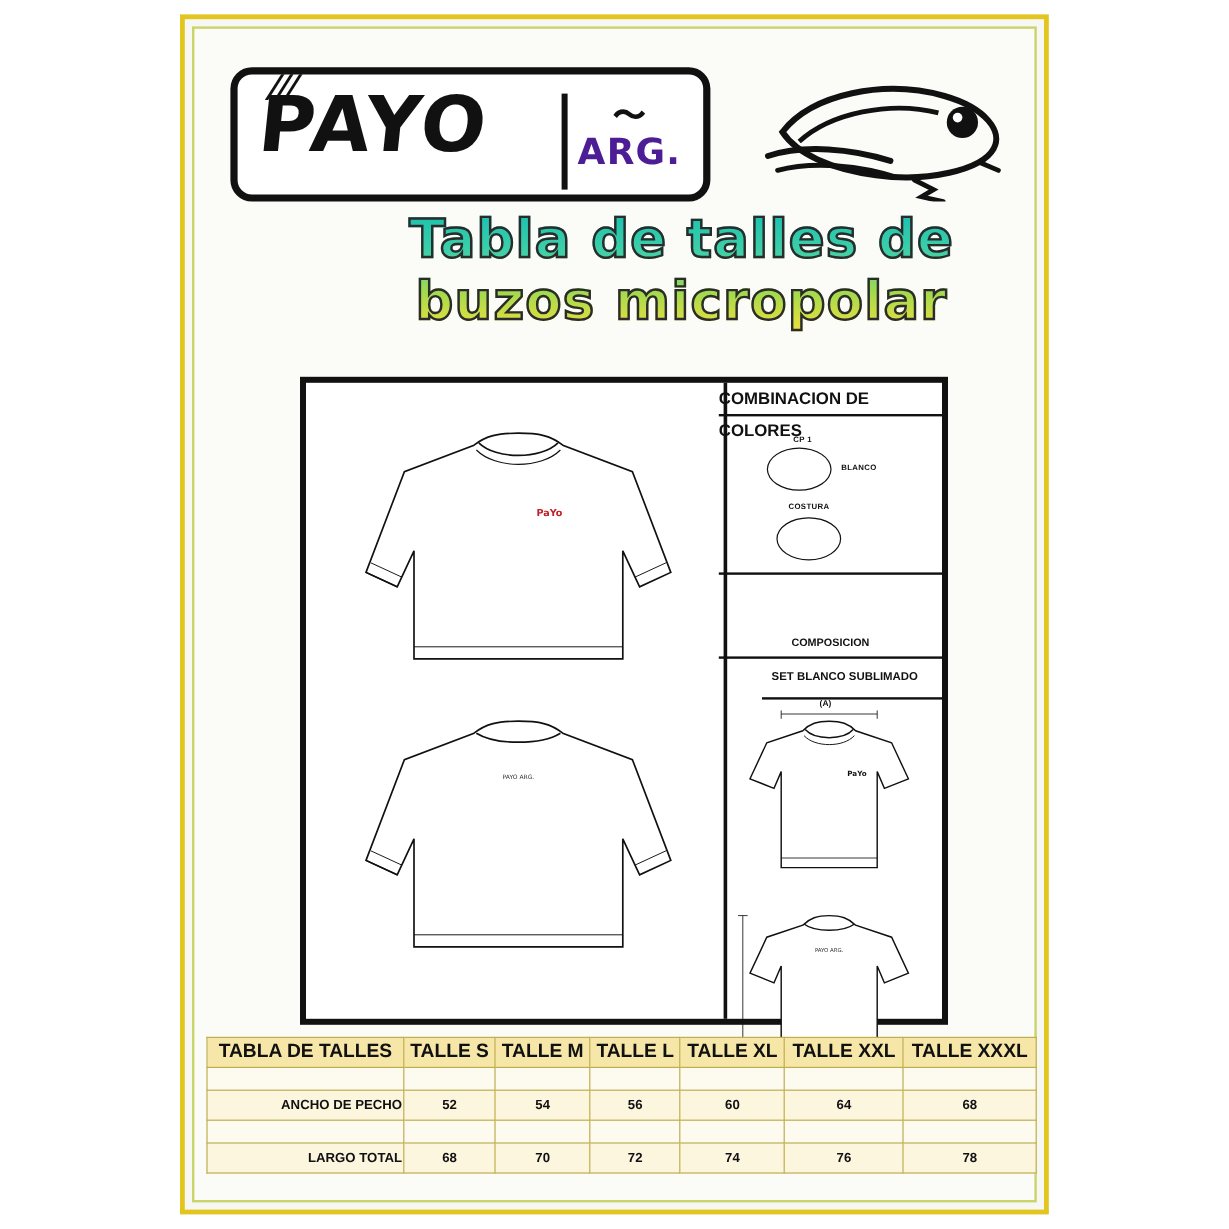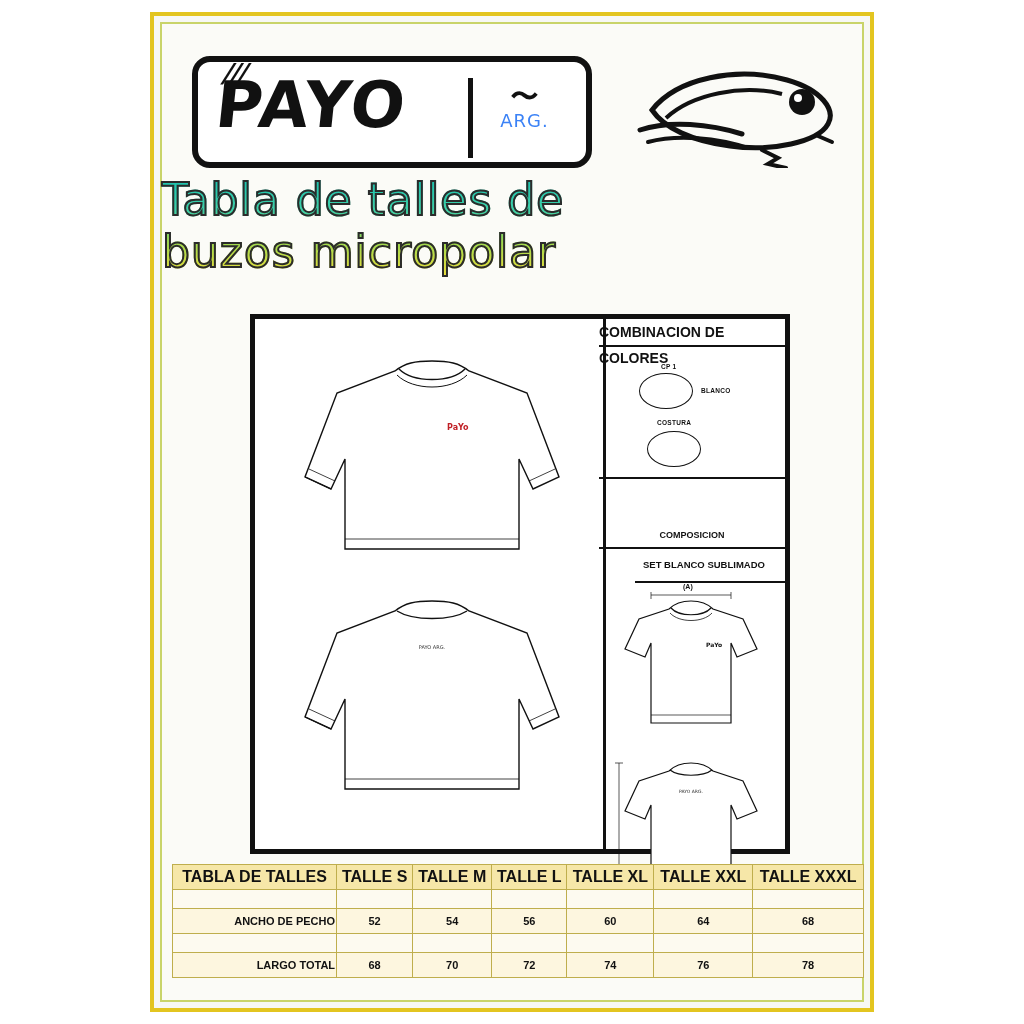--- a/index.html
+++ b/index.html
@@ -66,30 +66,31 @@
     box-sizing:border-box;
     text-align:center;
   }
   .arg-wave{
     margin-top:6px;
     font-family:"DejaVu Sans", sans-serif;
     font-size:28px;line-height:26px;color:#111;font-weight:bold;
   }
   .arg-text{
     font-family:"DejaVu Sans", sans-serif;
-    font-weight:normal;font-size:18px;color:#3b82f6;letter-spacing:1px;
+    font-weight:bold;font-size:30px;color:#4c1d95;letter-spacing:1px;
   }
   .fish-logo{
     position:absolute;left:440px;top:16px;width:230px;height:110px;
   }
   
   .title{
     position:absolute;left:0;top:150px;width:812px;
-    font-family:"DejaVu Sans", sans-serif;
-    font-weight:normal;
+    text-align:center;
+    font-family:"DejaVu Sans", sans-serif;
+    font-weight:bold;
     font-size:44px;
     line-height:52px;
     letter-spacing:1px;
     background:linear-gradient(180deg,#16c0b0 0%, #3fd0a8 35%, #9ed94f 65%, #f3e03a 100%);
     -webkit-background-clip:text;
     background-clip:text;
     color:transparent;
     -webkit-text-stroke:2px #2b2b2b;
     paint-order:stroke fill;
   }

